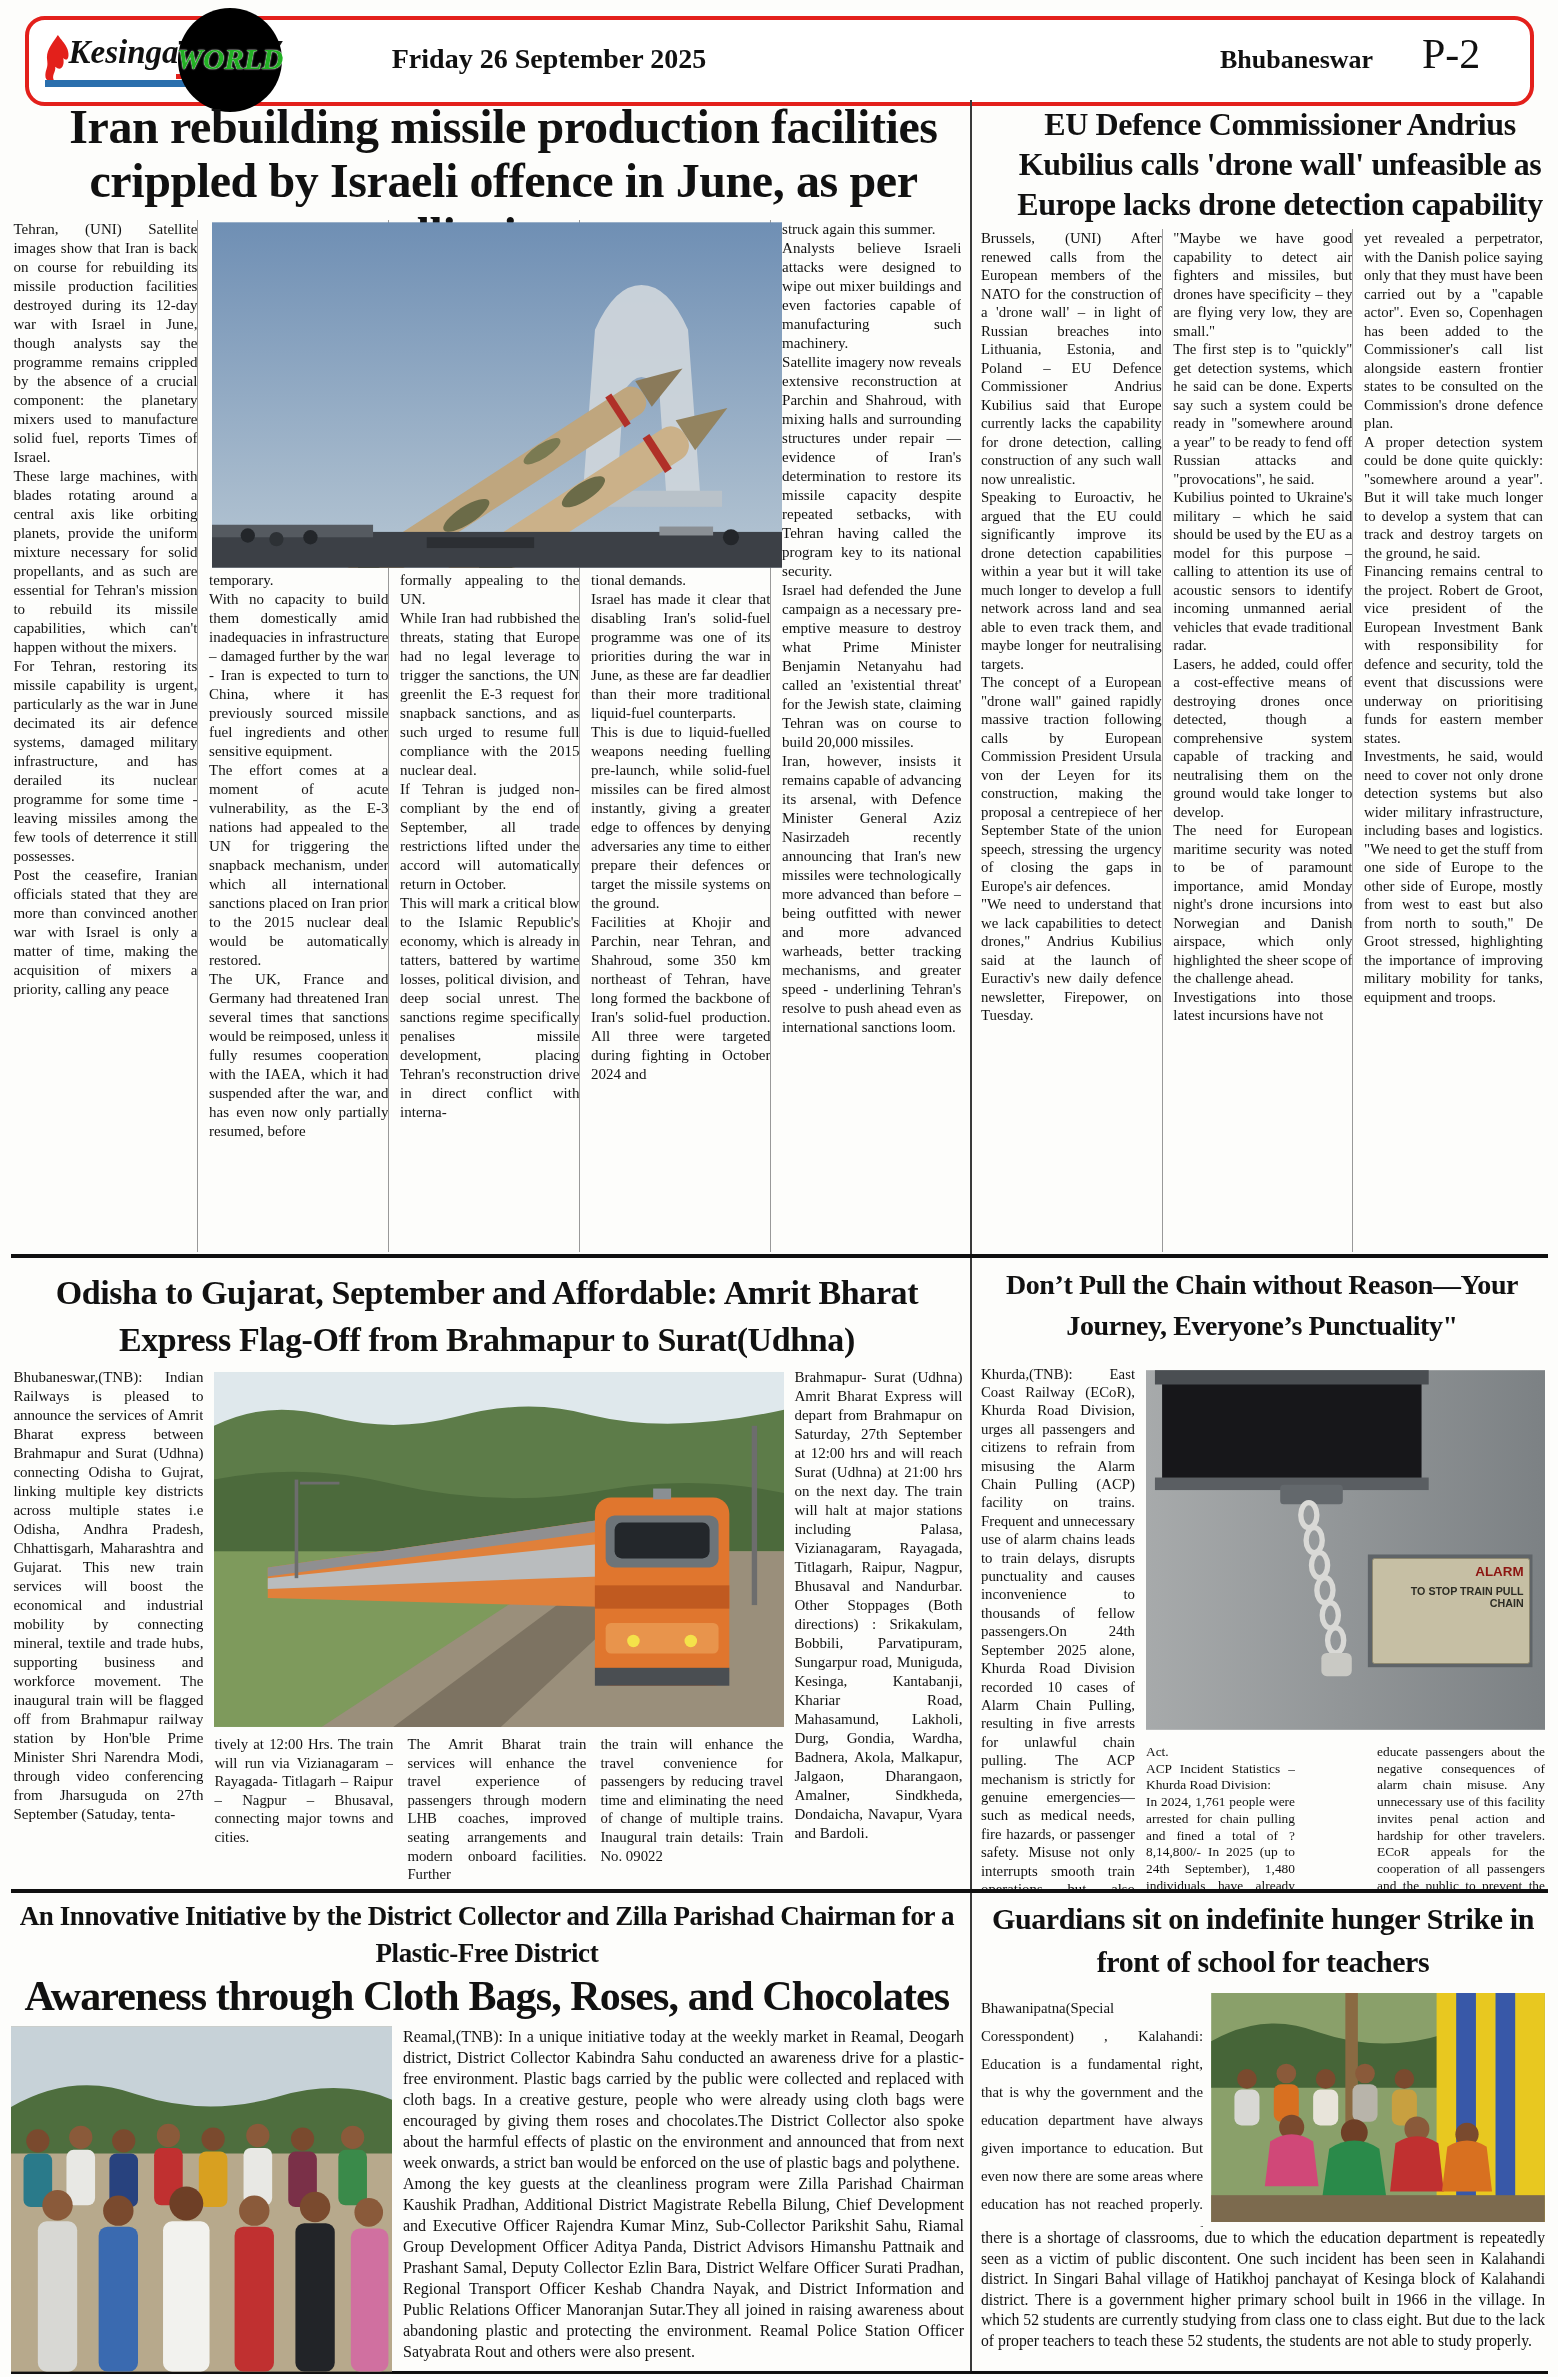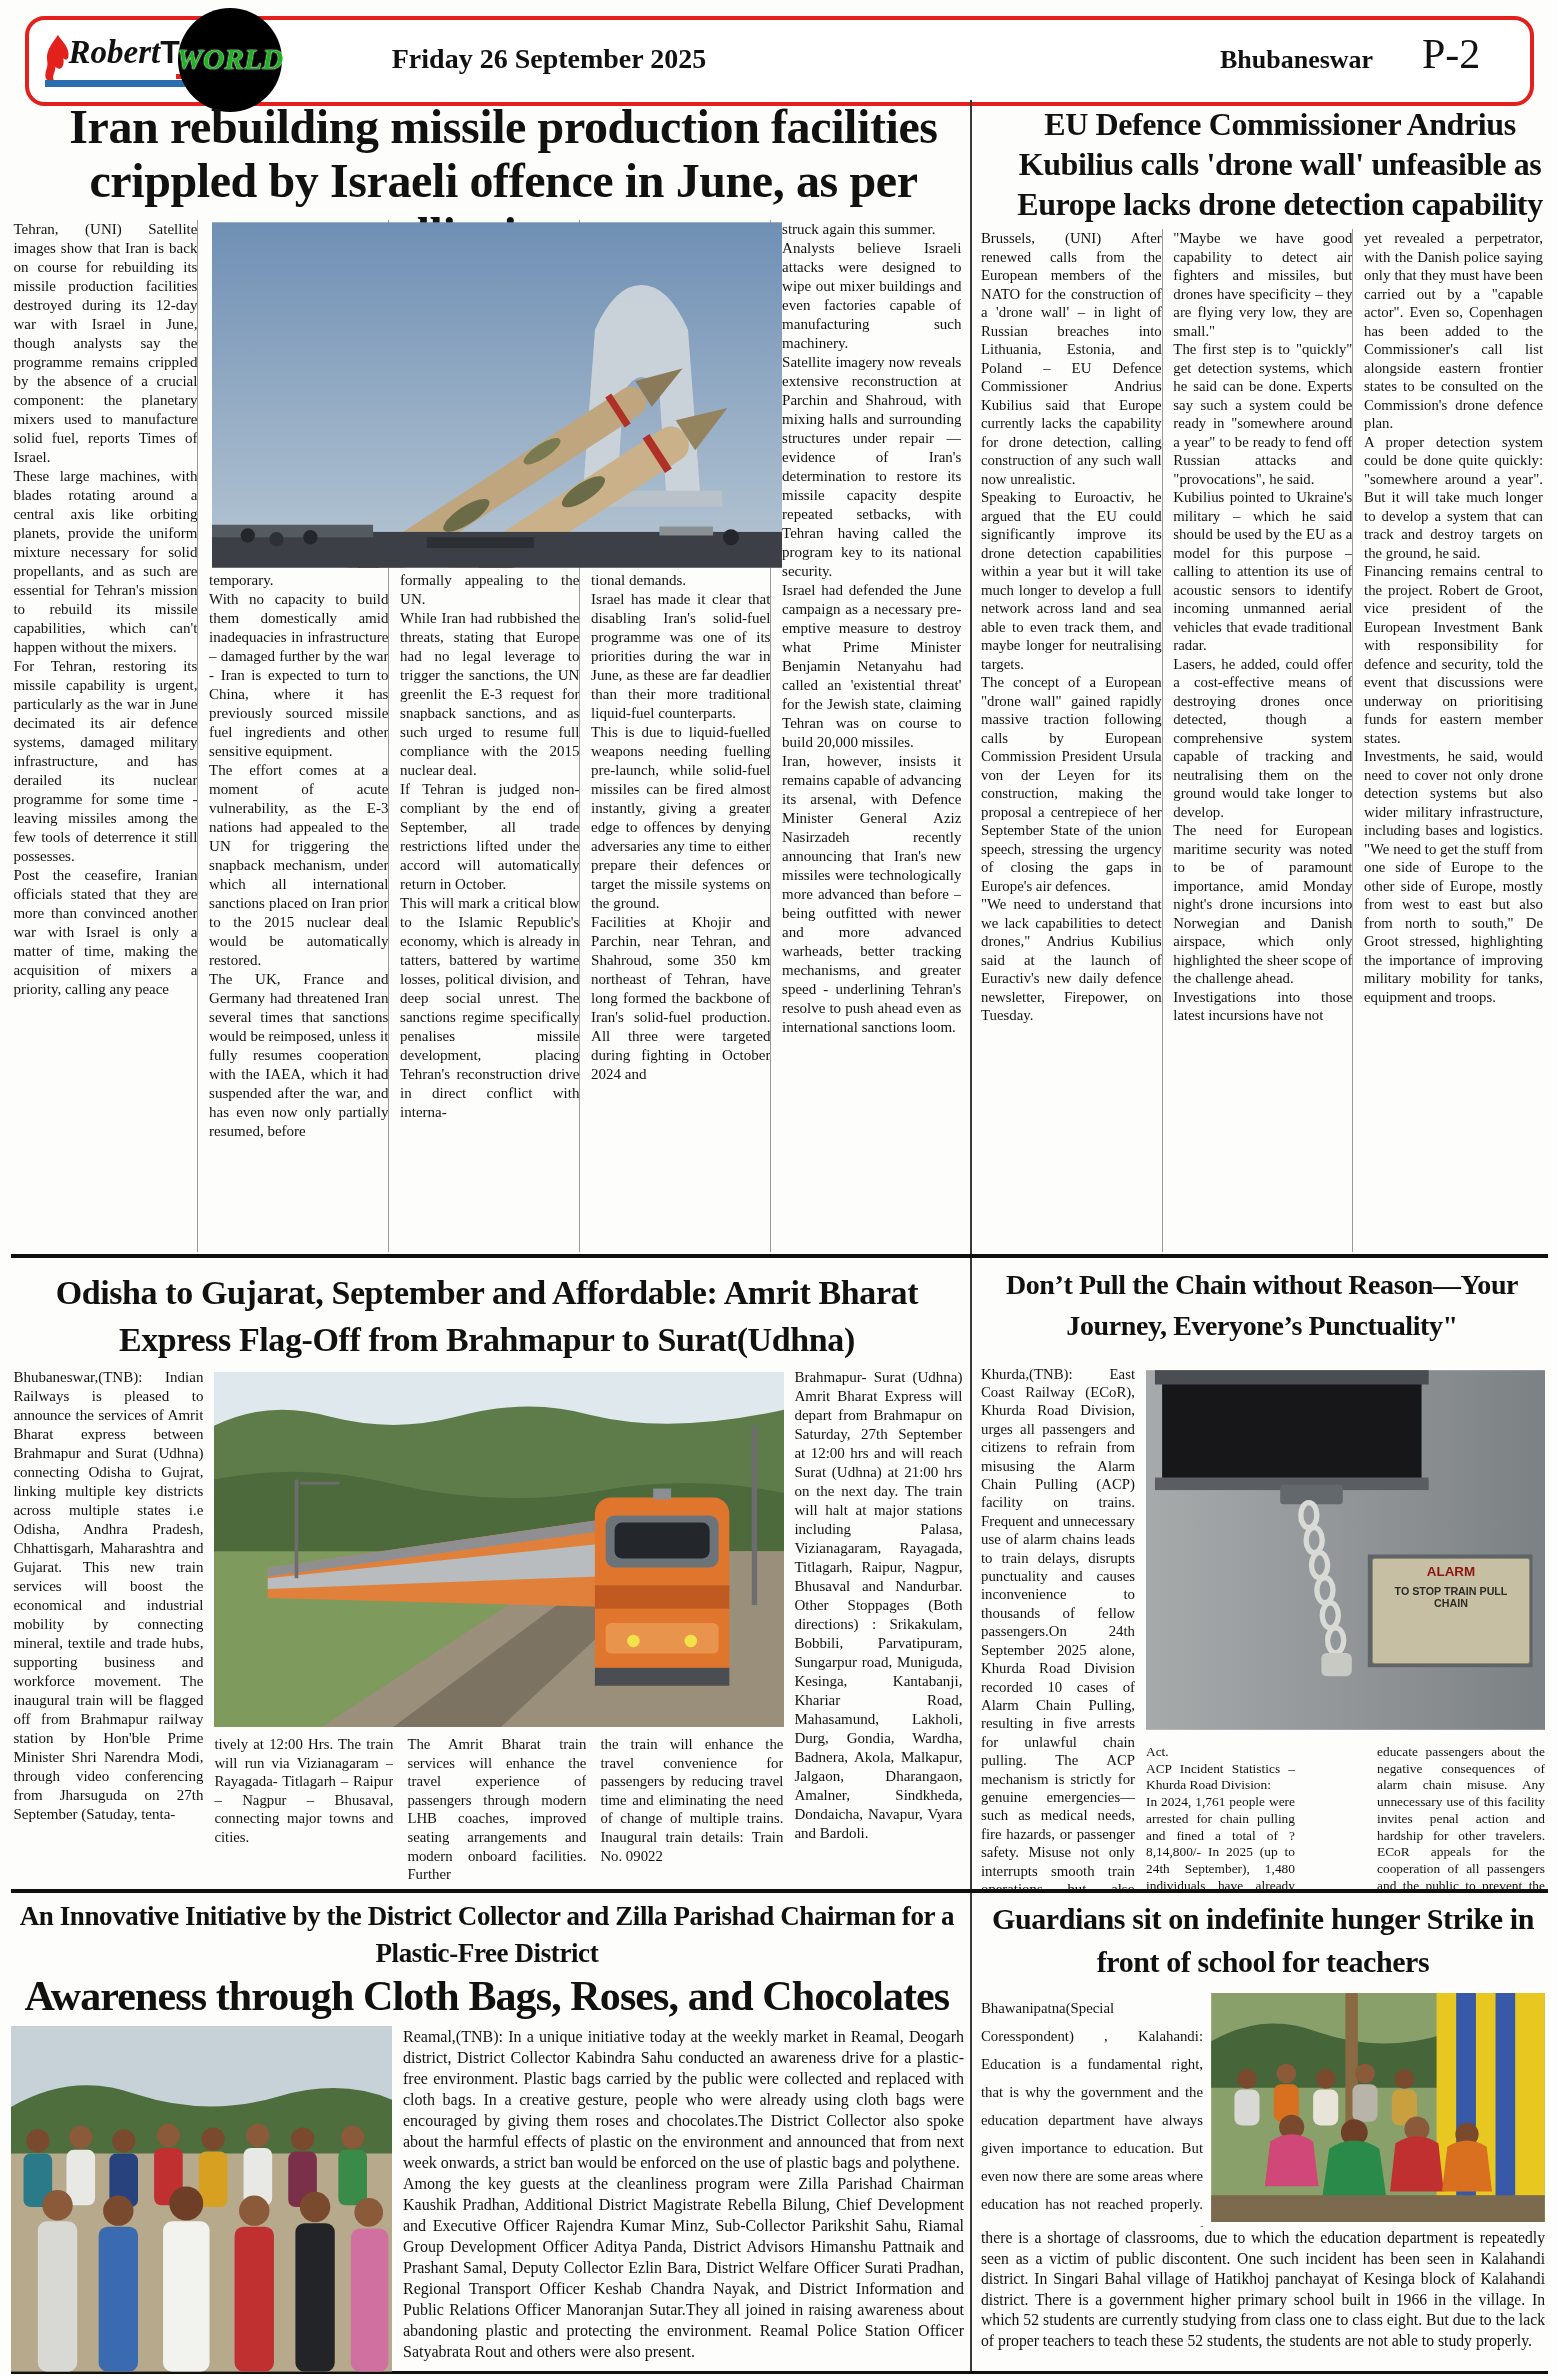--- a/index.html
+++ b/index.html
@@ -66,21 +66,21 @@
 
   
   .chain-headline{left:981px;top:1264px;width:562px;font-size:28px;line-height:41px;}
   .chain-body{position:absolute;left:981px;top:1361px;width:564px;height:528px;}
   .c-col1{position:absolute;left:0;top:3.6px;width:154px;height:525px;font-size:14.8px;line-height:18.4px;}
   .c-photo{position:absolute;left:165px;top:9px;width:399px;height:360px;overflow:hidden;}
   .c-colB{position:absolute;left:165px;top:383px;width:149px;height:145px;font-size:13.4px;line-height:16.7px;}
   .c-colC{position:absolute;left:396px;top:383px;width:168px;height:145px;font-size:13.4px;line-height:16.7px;}
   .plaque-overlay{position:absolute;left:226px;top:188px;width:158px;height:106px;
         background:#c6bfa4;border:1.8px solid #8e8870;border-radius:2.7px;box-sizing:border-box;
-        padding:5.4px 5.4px;text-align:center;}
+        padding:5.4px 5.4px;text-align:right;}
   .plaque-title{font-family:"Liberation Sans",sans-serif;font-weight:700;font-size:13.4px;color:#8c1410;}
   .plaque-line{font-family:"Liberation Sans",sans-serif;font-weight:700;font-size:10.7px;color:#2c2c24;margin-top:5.4px;}
 
   
   .plastic-kicker{left:13.4px;top:1898px;width:947px;font-size:27px;line-height:37px;}
   .plastic-headline{left:13.4px;top:1972px;width:947px;font-size:42px;line-height:48px;letter-spacing:-0.9px;}
   .plastic-photo{position:absolute;left:10.7px;top:2026px;width:381px;height:346px;overflow:hidden;}
   .plastic-body{position:absolute;left:403px;top:2026px;width:561px;height:344px;
                 font-size:16px;line-height:21px;text-align:justify;overflow:hidden;}
   .plastic-body .para{white-space:pre-line;}
@@ -97,21 +97,21 @@
 <body>
 
 <div class="page">
 
   <div class="masthead">
     <div class="logo">
       <svg class="logo-flame" viewBox="0 0 34 56">
         <path d="M18 2 C10 14 4 20 6 32 C7 40 3 42 4 50 C5 54 10 56 14 54 C10 48 16 44 15 38 C22 44 26 36 24 28 C30 34 32 24 28 16 C25 10 22 8 18 2 Z" fill="#e3201b"></path>
       </svg>
       <div class="logo-text">
-        <span class="logo-italic">Robert</span><span class="logo-bold">TODAY</span>
+        <span class="logo-italic">Kesinga</span><span class="logo-bold">TODAY</span>
       </div>
       <div class="logo-bar"></div>
       <div class="logo-tagline"></div>
     </div>
     <div class="world-badge">
       <span class="world-text">WORLD</span>
     </div>
     <div class="mast-date">Friday 26 September 2025</div>
     <div class="mast-city">Bhubaneswar</div>
     <div class="mast-page">P-2</div>

